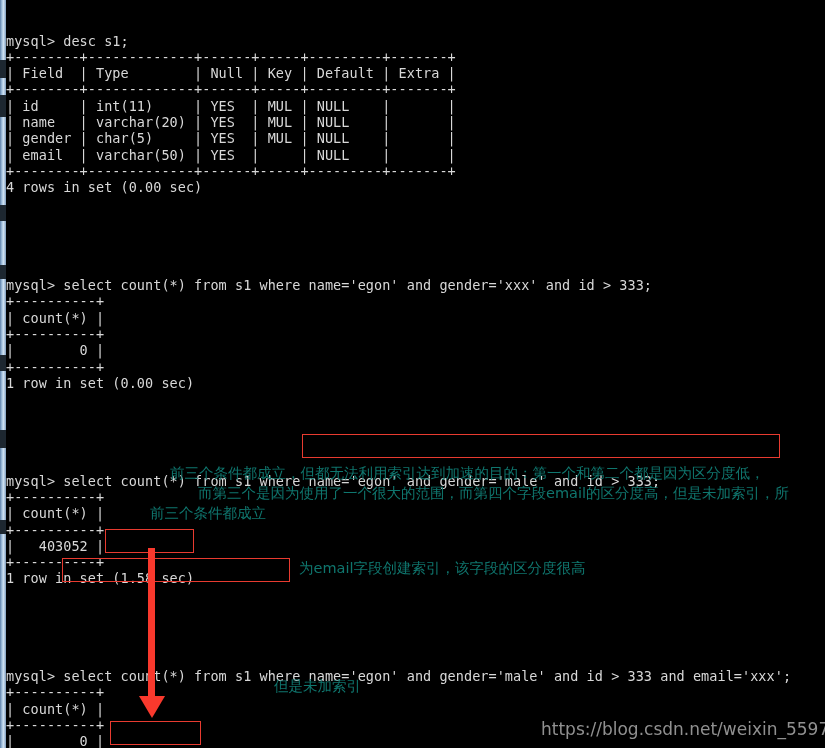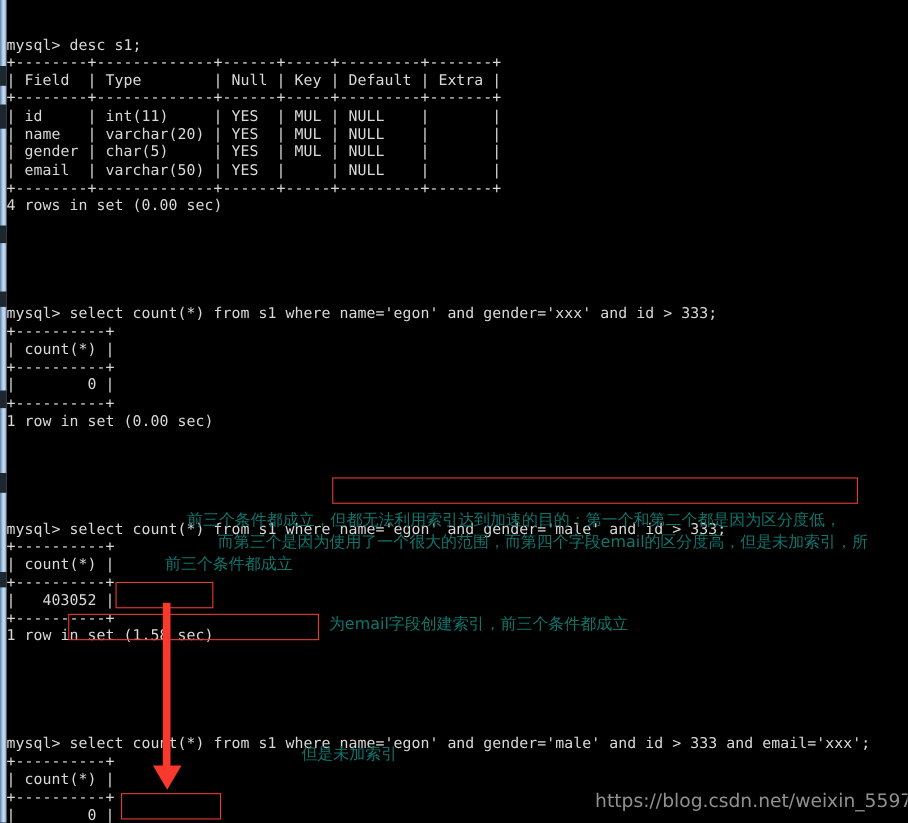--- a/index.html
+++ b/index.html
@@ -158,19 +158,19 @@
 
   <div class="redbox" style="left:110px; top:721px; width:91px; height:24px;"></div>
 
   <div class="arrow-shaft" style="left:148px; top:548px; width:7px; height:152px;"></div>
   <div class="arrow-head" style="left:138.5px; top:696px;"></div>
 
   <div class="redtext" style="left:170px; top:463px;">前三个条件都成立，但都无法利用索引达到加速的目的：第一个和第二个都是因为区分度低，</div>
   <div class="redtext" style="left:150px; top:483px;margin-left:48px;">而第三个是因为使用了一个很大的范围，而第四个字段email的区分度高，但是未加索引，所</div>
   <div class="redtext" style="left:150px; top:503px;">前三个条件都成立</div>
 
-  <div class="redtext" style="left:299px; top:558px;">为email字段创建索引，前三个条件都成立</div>
+  <div class="redtext" style="left:299px; top:558px;">为email字段创建索引，该字段的区分度很高</div>
 
   <div class="redtext" style="left:274px; top:676px;">但是未加索引</div>
 
   <div class="watermark" style="left:541px; top:719px;">https://blog.csdn.net/weixin_55972781</div>
 
 </div>
 
 </body></html>

